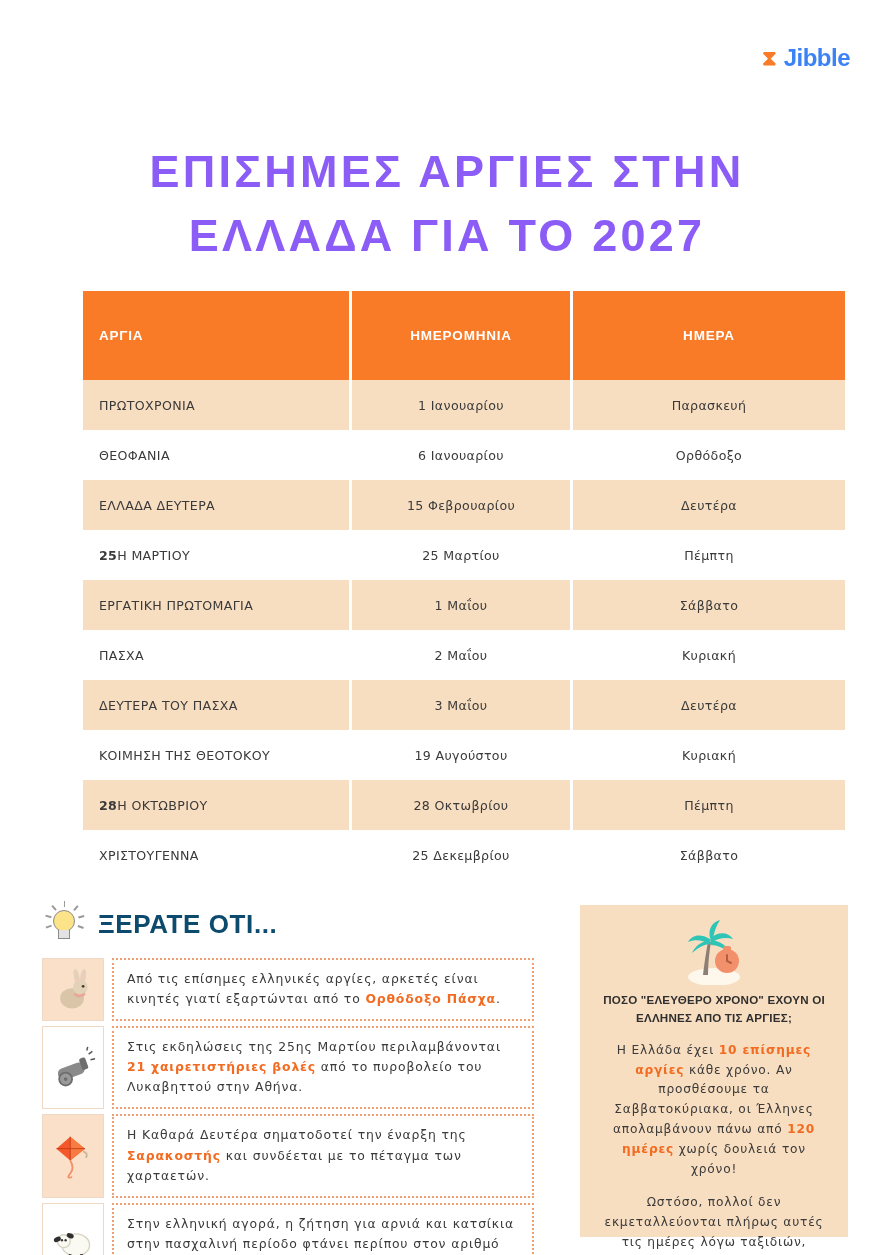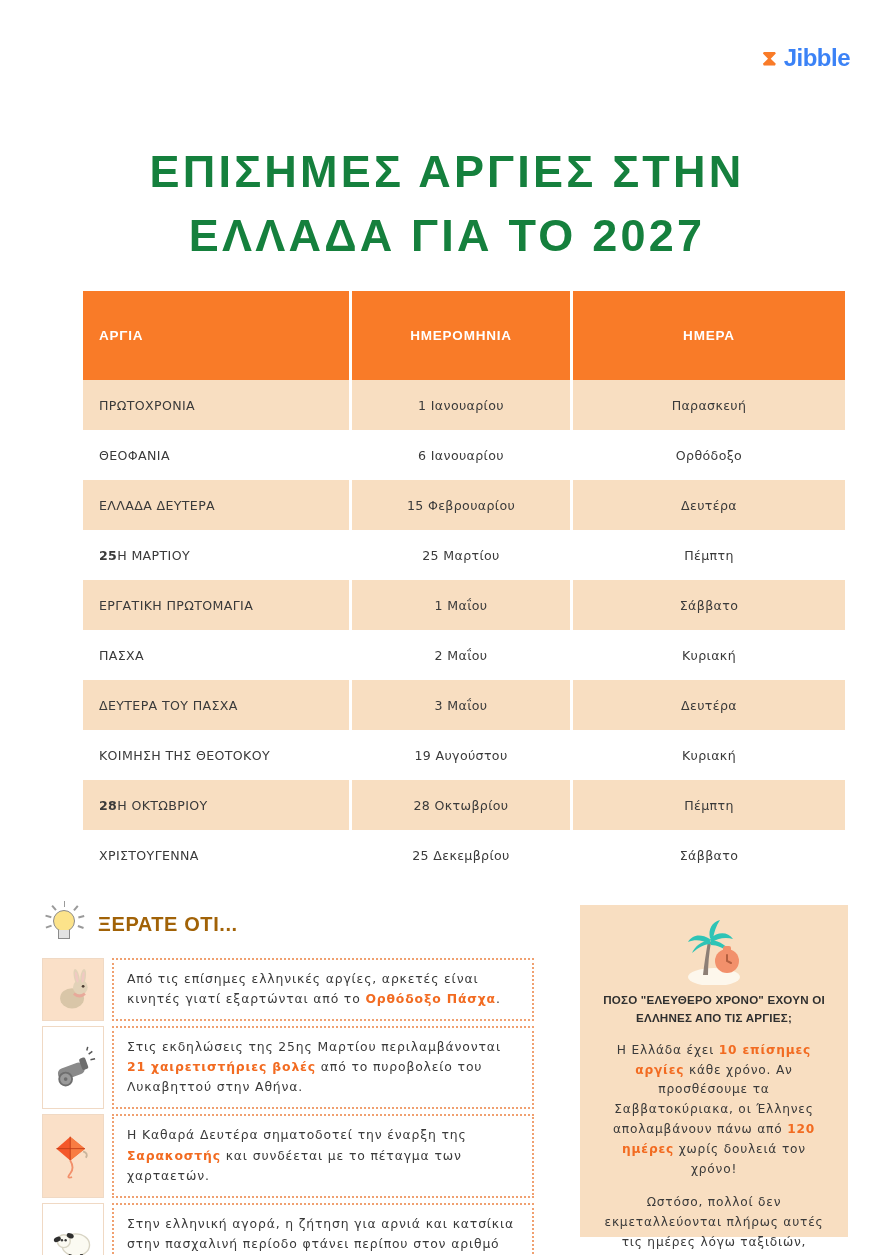--- a/index.html
+++ b/index.html
@@ -32,21 +32,21 @@
   
   .title {
     position: absolute;
     top: 140px; left: 60px; width: 774px;
     text-align: center;
     font-family: "Liberation Sans", sans-serif;
     font-size: 45px;
     font-weight: bold;
     letter-spacing: 3.2px;
     line-height: 1.42;
-    color: #15803d;
+    color: #8b5cf6;
   }
 
   
   .table {
     position: absolute;
     left: 42px; top: 291px;
     width: 810px;
   }
   .trow { display: flex; gap: 3px; margin-left: 41px; }
   .thead .tcell {
@@ -75,22 +75,22 @@
   
   .dyk {
     position: absolute;
     left: 42px; top: 898px;
     width: 492px;
   }
   .dyk-head { display: flex; align-items: center; gap: 12px; height: 52px; }
   .bulb { width: 44px; height: 46px; position: relative; flex: none; }
   .dyk-title {
     font-family: "Liberation Sans", sans-serif;
-    font-size: 20px; font-weight: bold;
-    color: #a16207; letter-spacing: 0.6px;
+    font-size: 26px; font-weight: bold;
+    color: #0c4a6e; letter-spacing: 0.6px;
   }
   .facts { margin-top: 8px; display: flex; flex-direction: column; gap: 5px; }
   .fact { display: flex; align-items: stretch; gap: 8px; }
   .fact-thumb {
     width: 62px; flex: none;
     border: 1px solid #f0d9c4;
     display: flex; align-items: center; justify-content: center;
     position: relative; overflow: hidden;
   }
   .fact-thumb.peach { background: #FAE0C8; }

